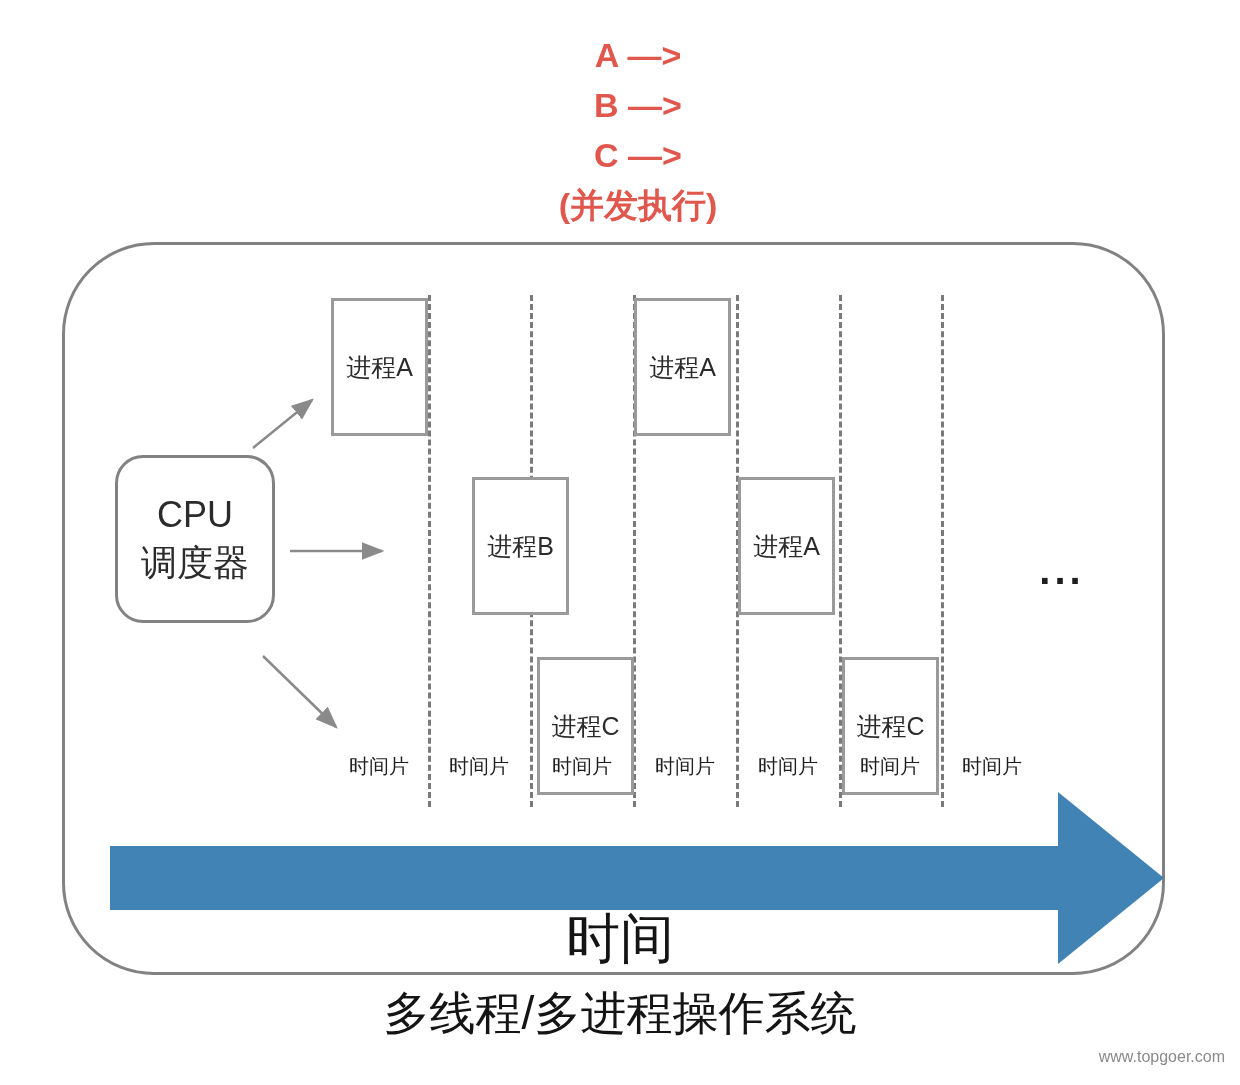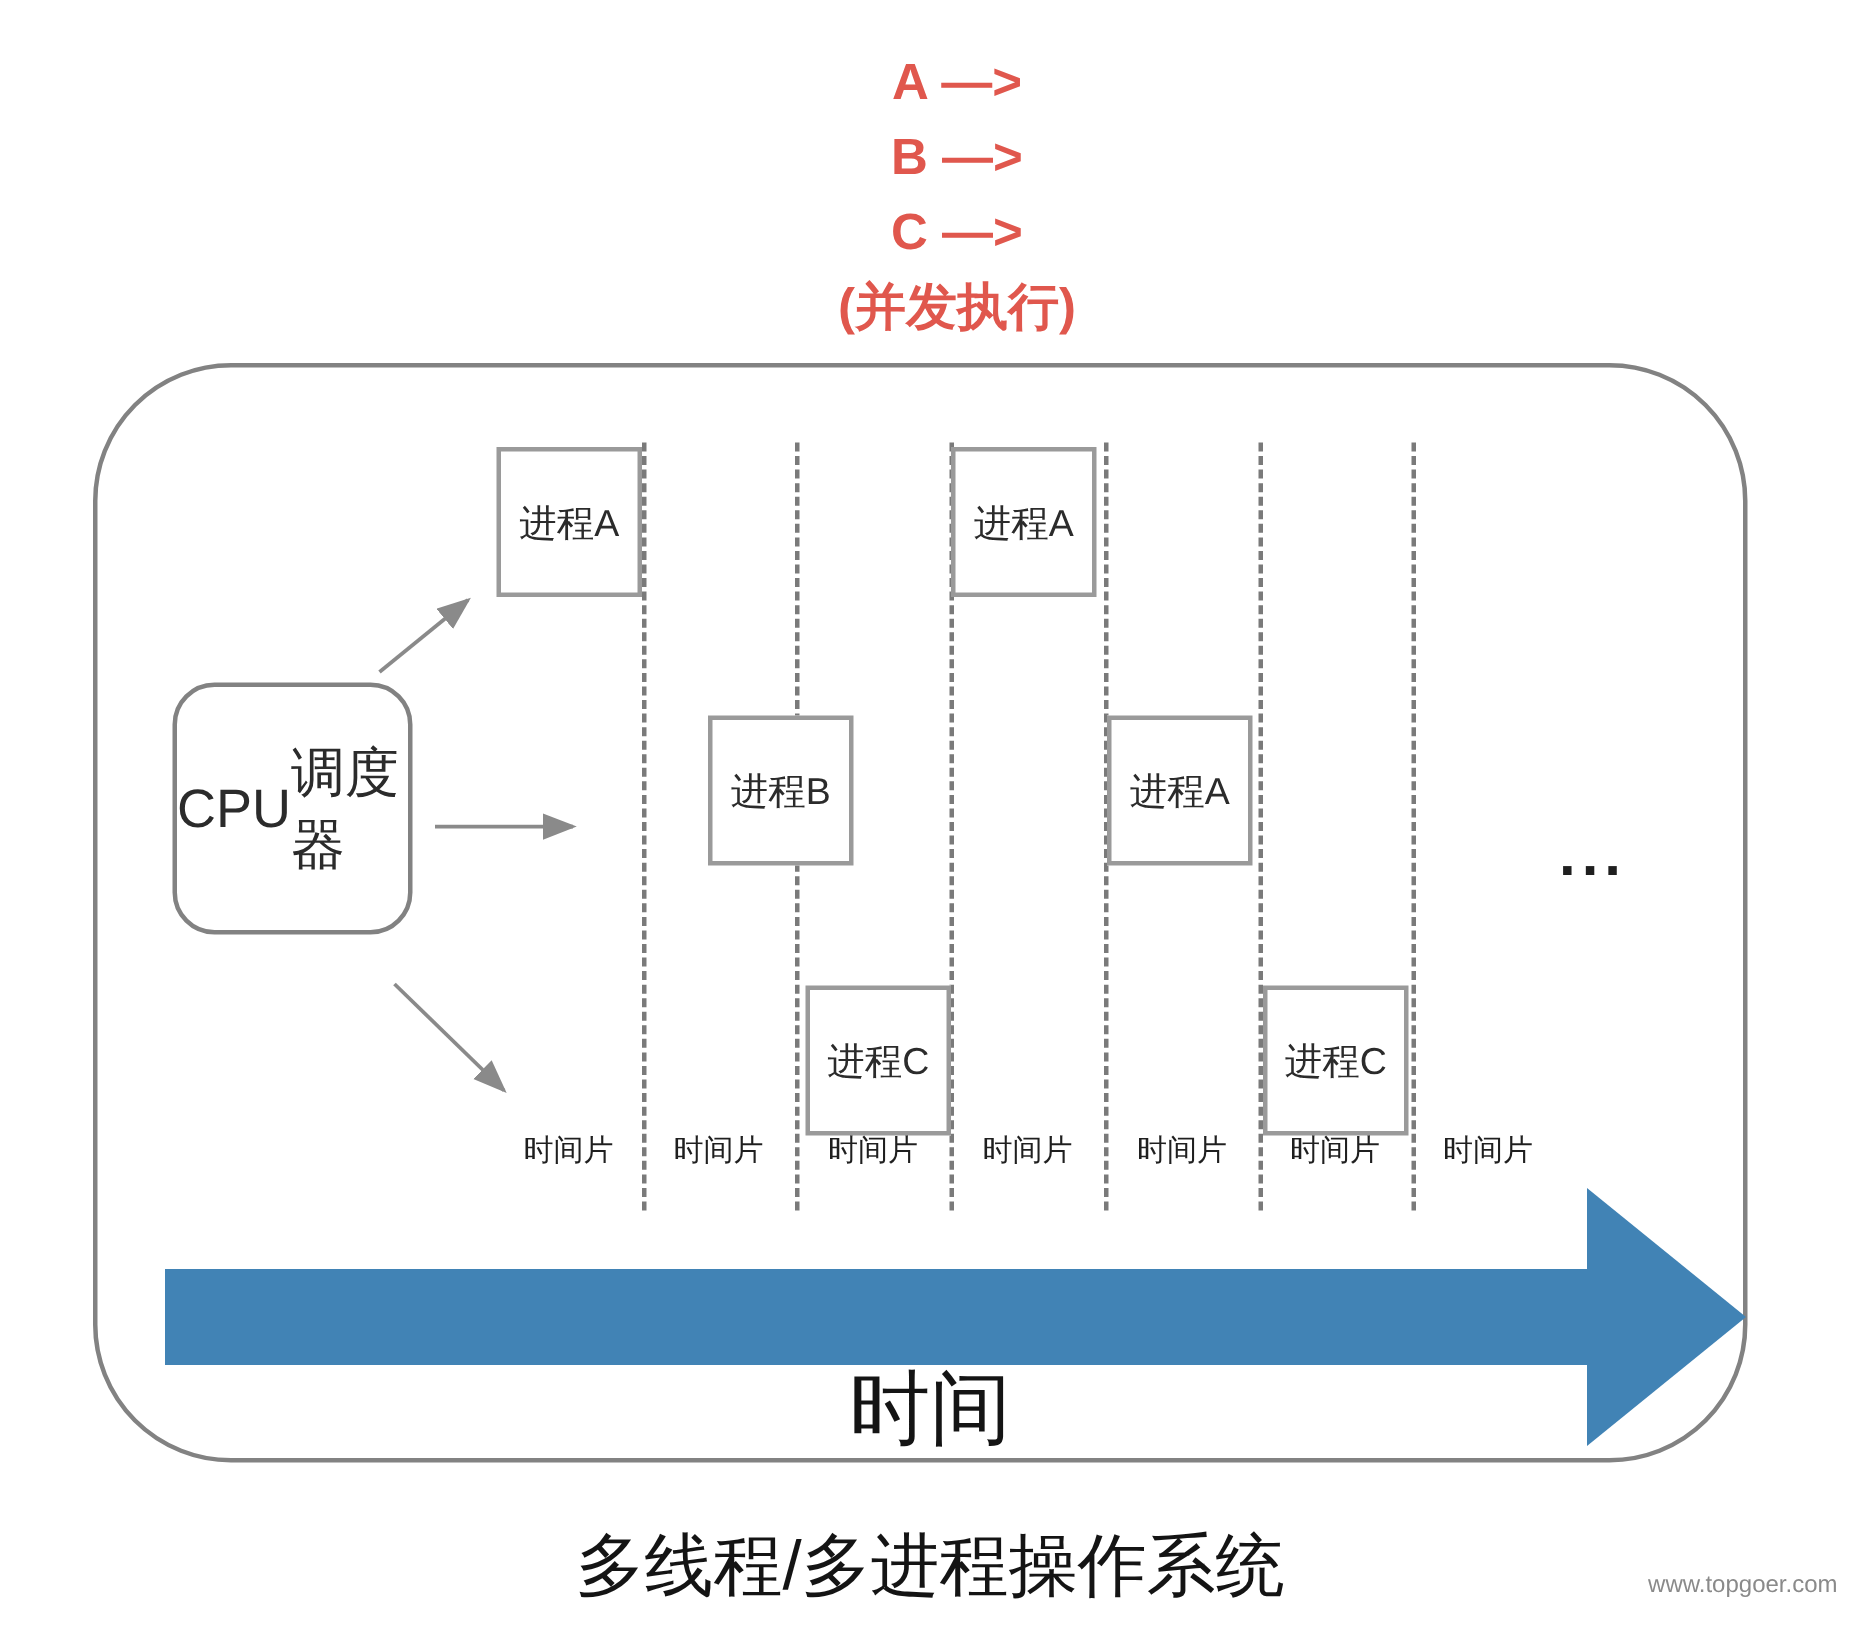--- a/index.html
+++ b/index.html
@@ -17,32 +17,32 @@
   }
   
   .frame {
     position:absolute; left:62px; top:242px; width:1103px; height:733px;
     border:3px solid #828282; border-radius:92px; background:#ffffff;
   }
   
   .cpu {
     position:absolute; left:115px; top:455px; width:160px; height:168px;
     border:3px solid #828282; border-radius:28px;
-    display:flex; flex-direction:row; align-items:center; justify-content:center;
+    display:flex; flex-direction:column; align-items:center; justify-content:center;
     font-size:36px; line-height:48px; color:#2b2b2b;
   }
   
   .dash {
     position:absolute; top:295px; height:512px; width:0;
     border-left:3px dashed #7a7a7a;
   }
   .d1{left:428px}.d2{left:530px}.d3{left:633px}.d4{left:736px}.d5{left:839px}.d6{left:941px}
   
   .pbox {
-    position:absolute; width:97px; height:100px;
+    position:absolute; width:97px; height:138px;
     border:3px solid #9a9a9a; background:#ffffff;
     display:flex; align-items:center; justify-content:center;
     font-size:25px; color:#2b2b2b;
   }
   .pb1{left:331px; top:298px;}
   .pb2{left:433px; top:477px;margin-left:39px;}
   .pb3{left:537px; top:657px;}
   .pb4{left:634px; top:298px;}
   .pb5{left:738px; top:477px;}
   .pb6{left:842px; top:657px;}
@@ -66,21 +66,21 @@
     position:absolute; left:1058px; top:792px; width:0; height:0;
     border-top:86px solid transparent; border-bottom:86px solid transparent;
     border-left:106px solid #4183b5;
   }
   .tl-label {
     position:absolute; left:400px; top:903px; width:440px; text-align:center;
     font-size:54px; color:#141414;
   }
   
   .caption {
-    position:absolute; left:120px; top:1013px; width:1000px; text-align:center;
+    position:absolute; left:120px; top:983px; width:1000px; text-align:center;
     font-size:46px; color:#141414;
   }
   
   .watermark {
     position:absolute; left:935px; top:1048px; width:290px; text-align:right;
     font-size:16px; color:#8a8a8a;
   }
   .arrows { position:absolute; left:0; top:0; pointer-events:none; }
 </style>
 </head>

